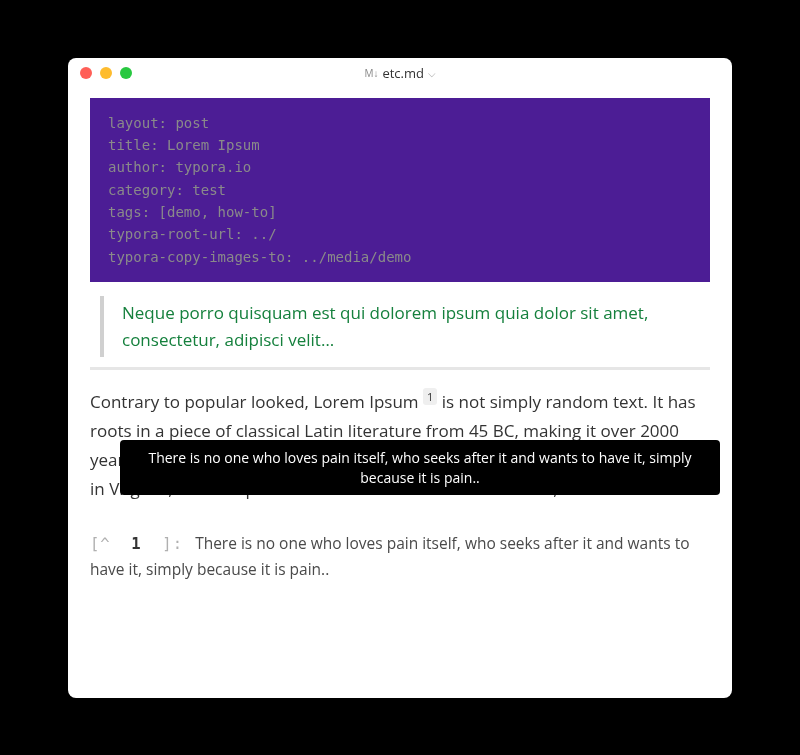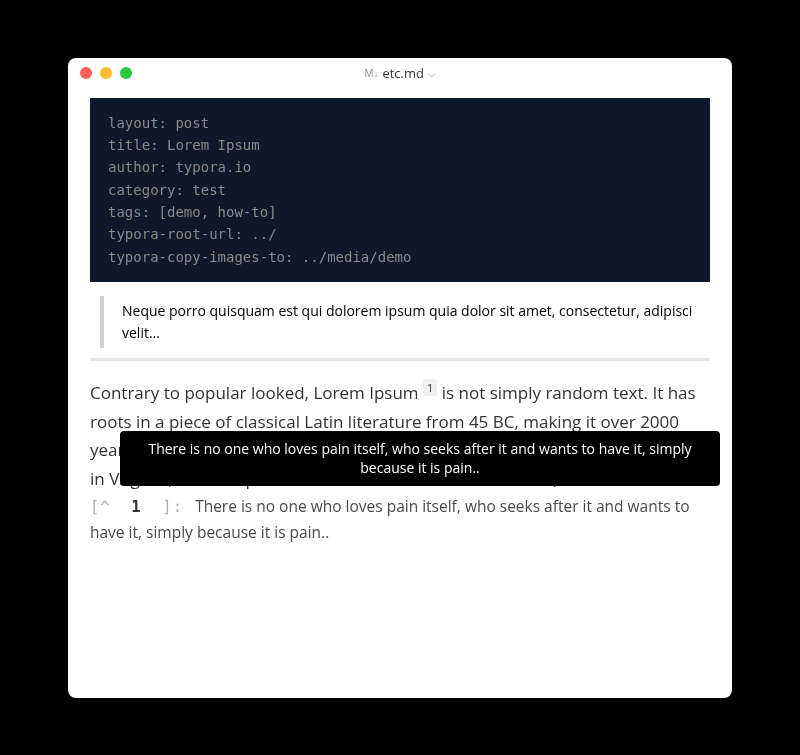--- a/index.html
+++ b/index.html
@@ -63,35 +63,35 @@
       color: #aaa;
       font-size: 10px;
     }
     .content {
       flex: 1;
       padding: 10px 22px 20px 22px;
       overflow: hidden;
       position: relative;
     }
     .frontmatter {
-      background: #0f172a;
+      background: #4c1d95;
       padding: 14px 18px;
       font-family: "Menlo", "Consolas", monospace;
       font-size: 14px;
       color: #8a8a8a;
       line-height: 1.6;
       white-space: pre;
       margin-bottom: 14px;
     }
     .blockquote {
       border-left: 4px solid #d0d0d0;
       padding: 4px 0 4px 18px;
       margin: 9px 0 10px 10px;
-      color: #000000;
-      font-size: 14px;
+      color: #15803d;
+      font-size: 17px;
       line-height: 1.55;
     }
     .hr {
       border: none;
       border-top: 3px solid #e6e6e6;
       margin: 0 0 18px 0;
     }
     .paragraph {
       font-size: 17px;
       line-height: 1.7;
@@ -115,20 +115,21 @@
       padding: 8px 14px;
       border-radius: 4px;
       text-align: center;
       line-height: 1.4;
       top: 52px;
       left: 30px;
       width: 600px;
       z-index: 10;
     }
     .footnote-def {
+      margin-top: 28px;
       font-size: 15.5px;
       color: #4a4a4a;
       line-height: 1.6;
     }
     .footnote-marker {
       font-family: "Menlo", "Consolas", monospace;
       color: #b0b0b0;
       letter-spacing: 1px;
     }
     .footnote-marker b {

